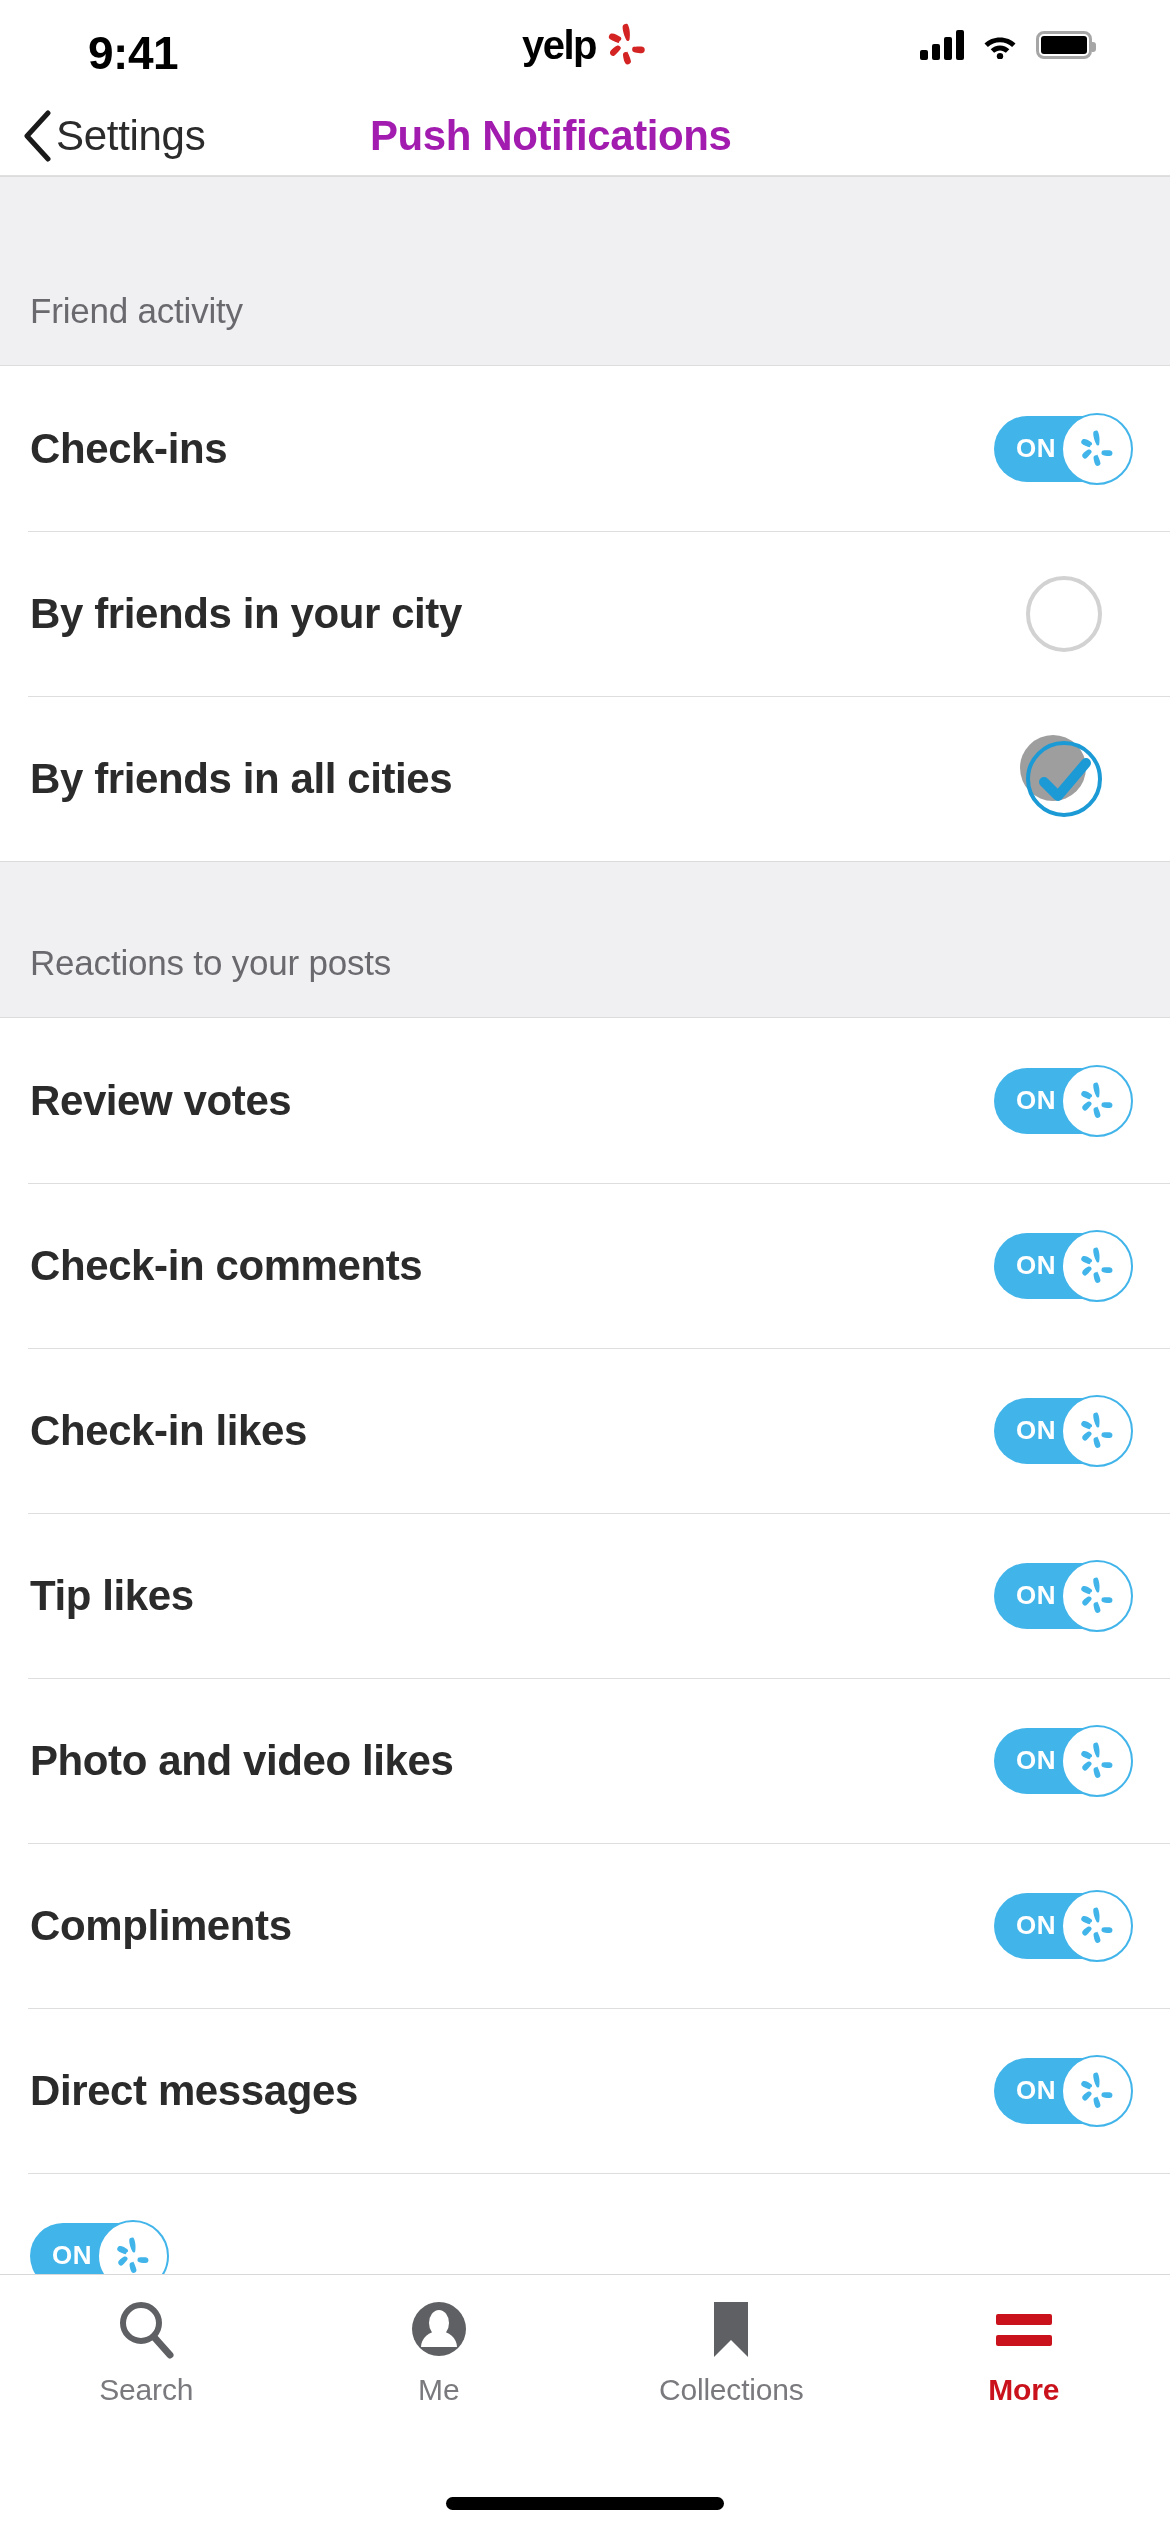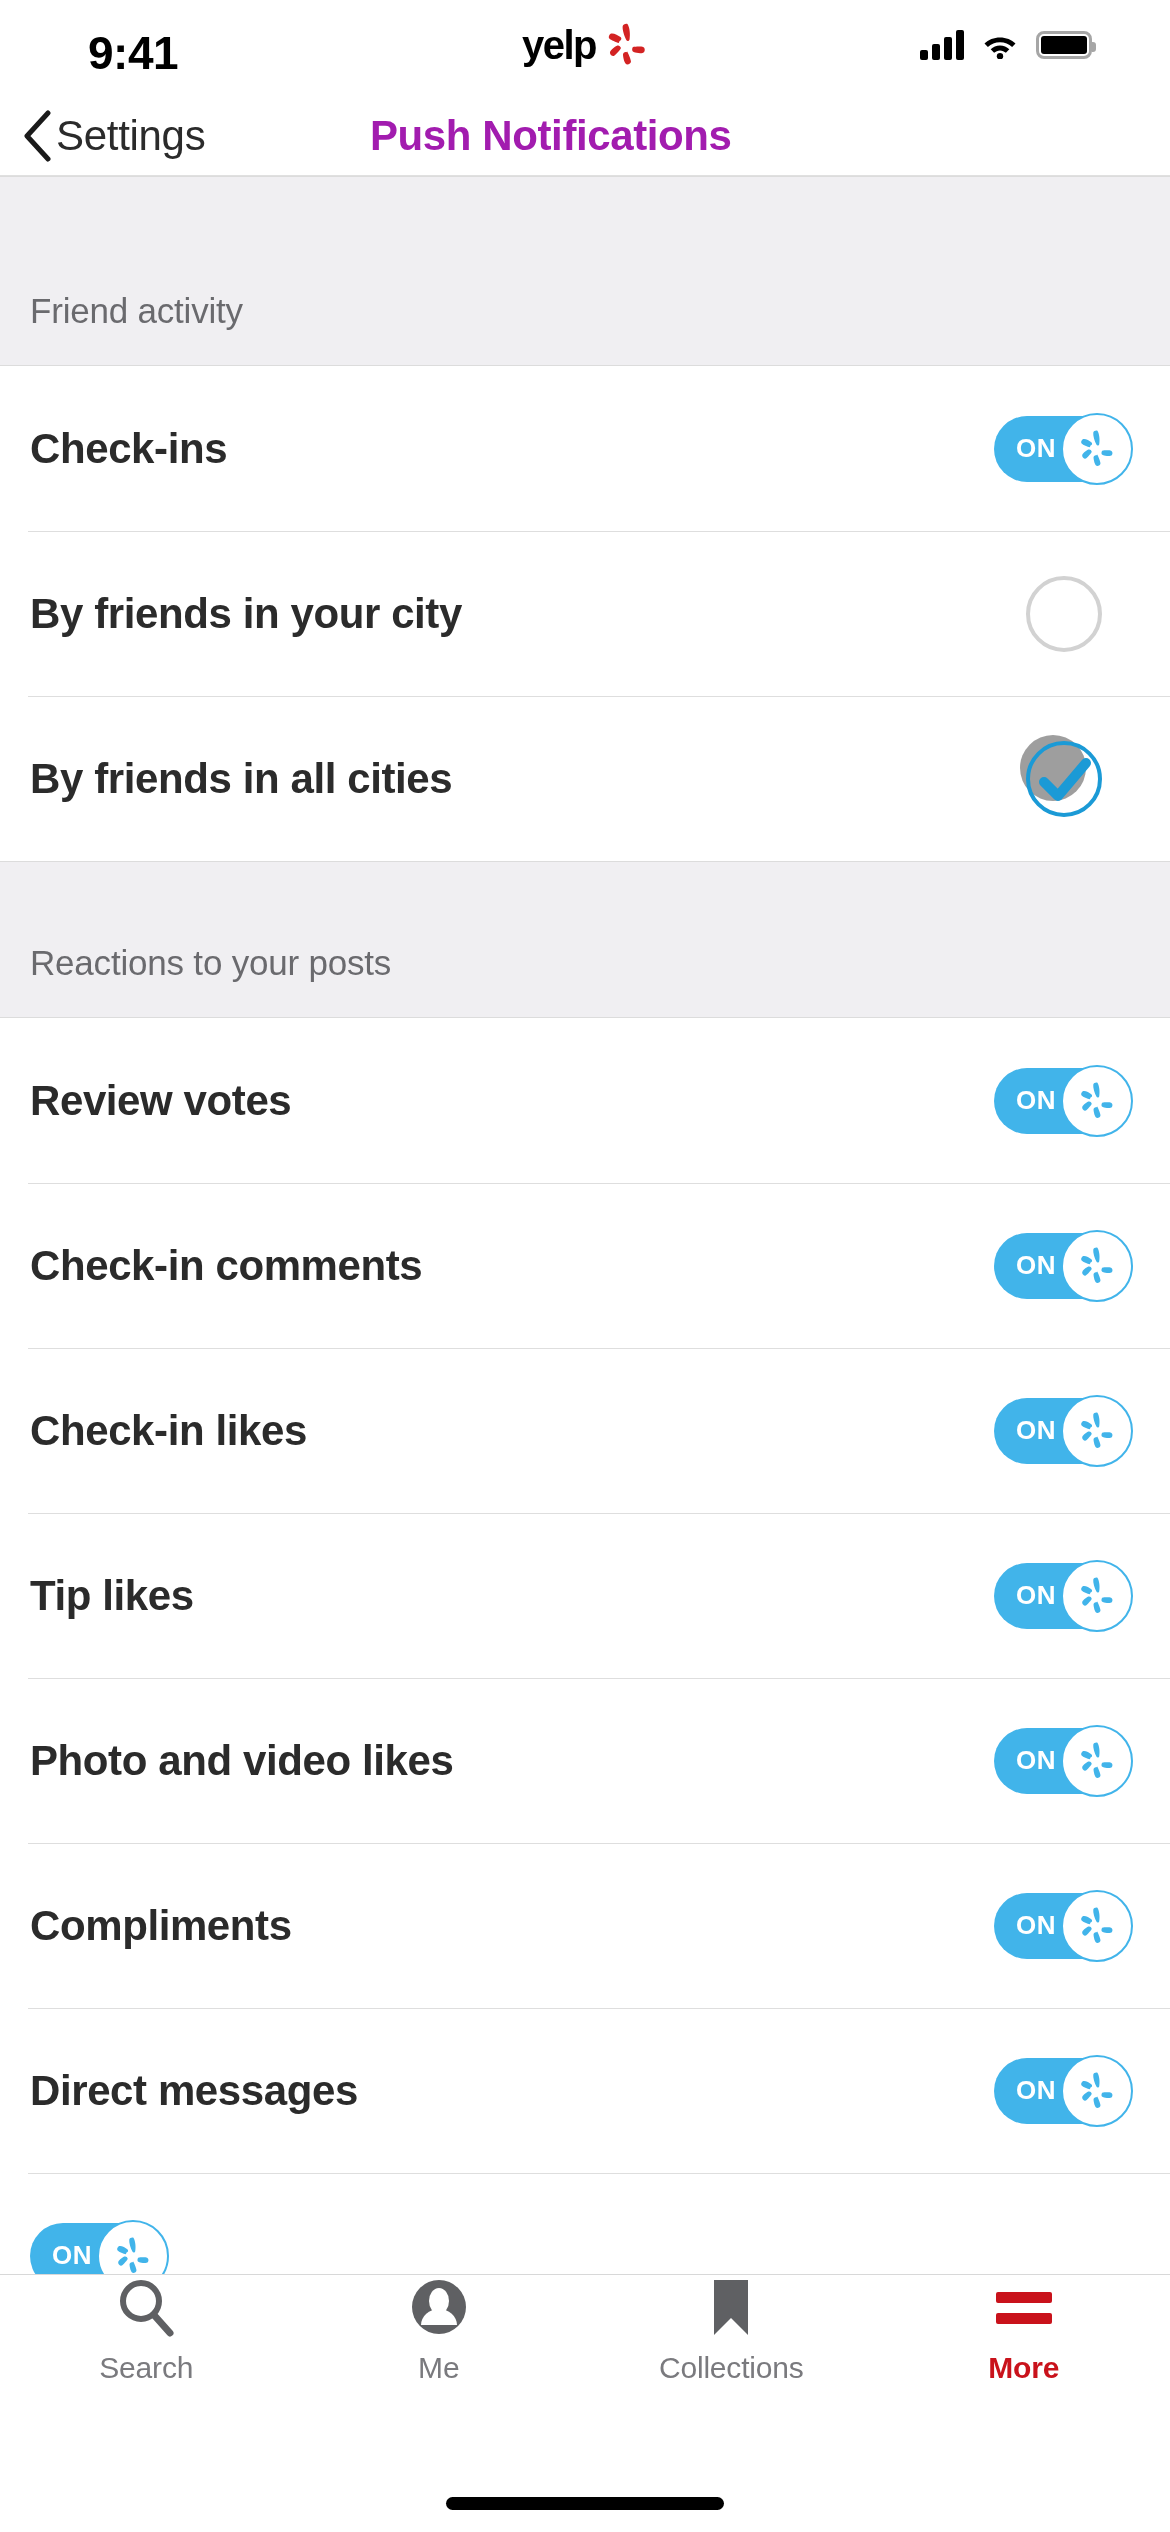--- a/index.html
+++ b/index.html
@@ -211,20 +211,21 @@
   }
 
   
   .tab-bar {
     flex: 0 0 200px;
     height: 200px;
     background: #ffffff;
     border-top: 1px solid #d8d8d8;
     display: flex;
     align-items: flex-start;
+    padding-top: 22px;
   }
   .tab {
     flex: 1 1 0;
     display: flex;
     flex-direction: column;
     align-items: center;
     gap: 10px;
     cursor: pointer;
   }
   .tab-icon { height: 66px; display: flex; align-items: center; justify-content: center; }

